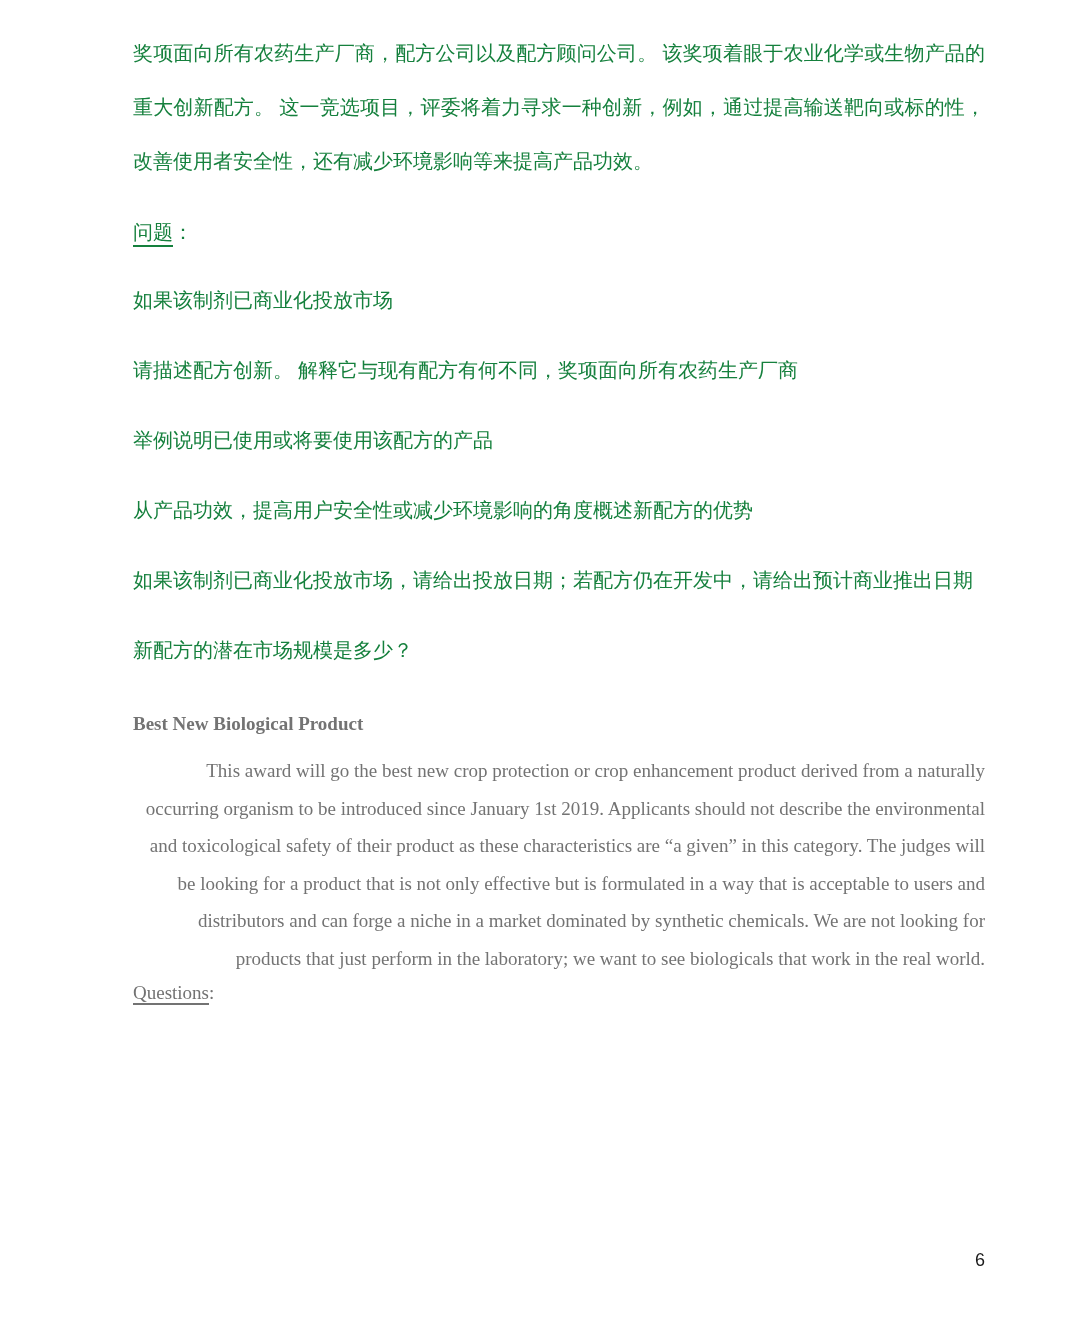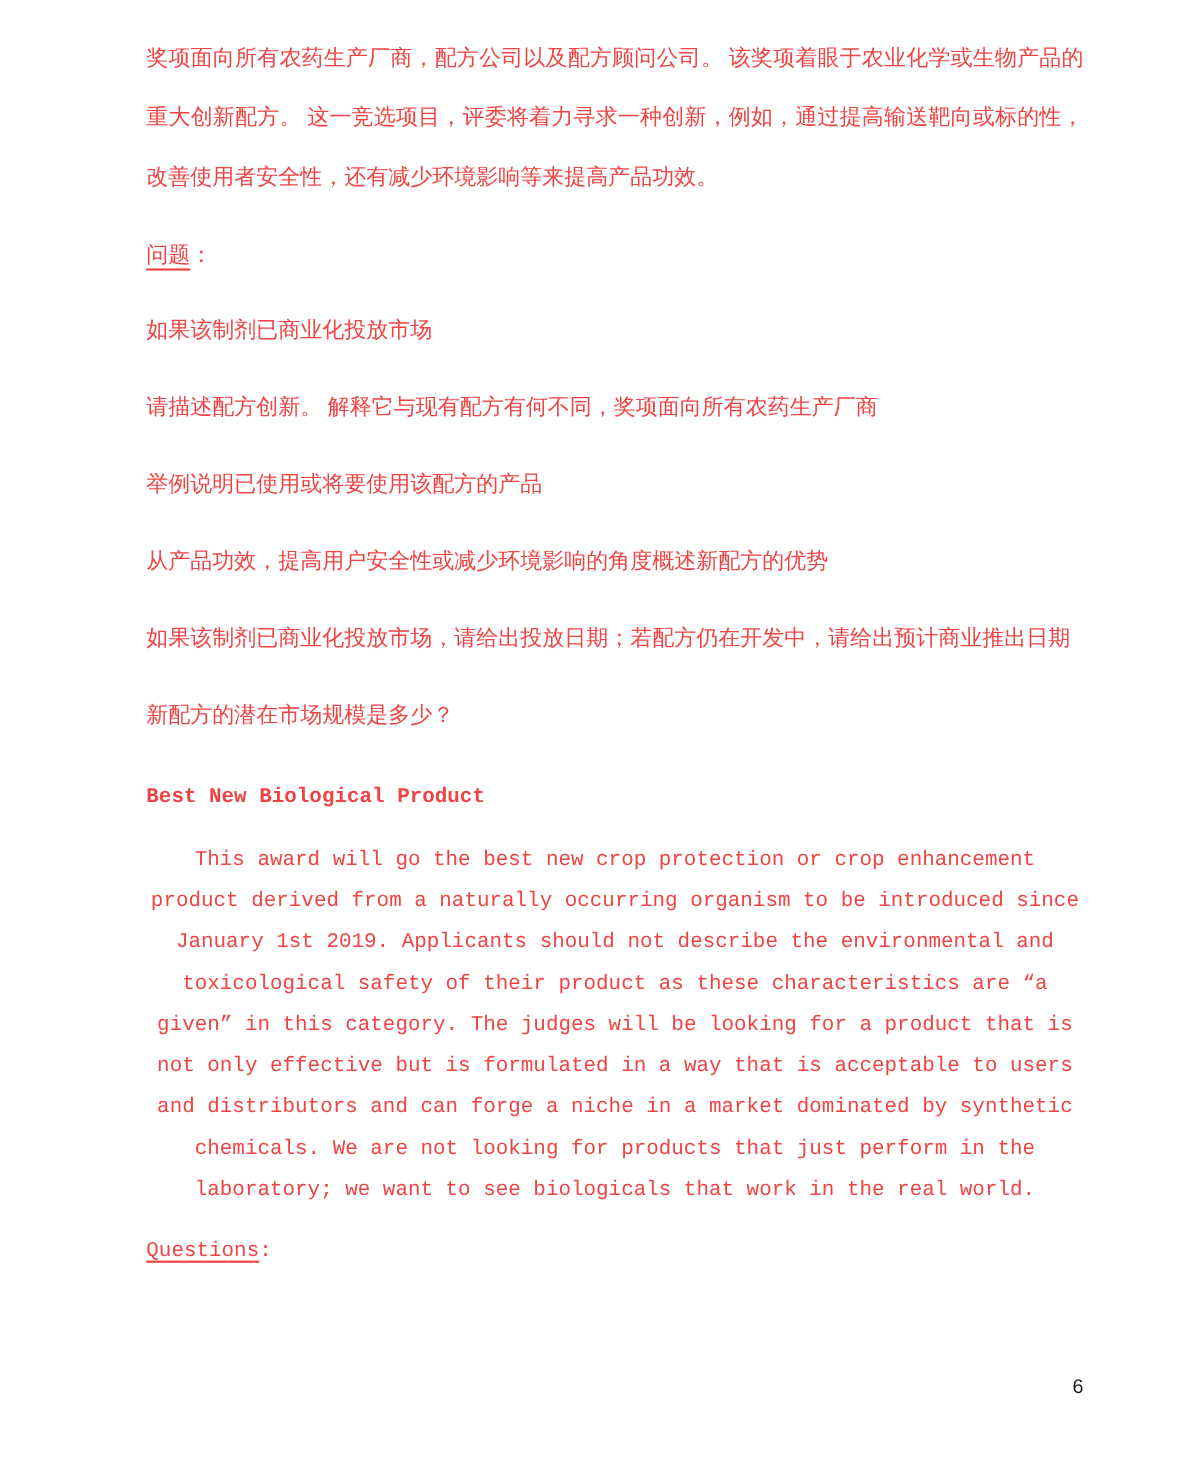--- a/index.html
+++ b/index.html
@@ -18,21 +18,21 @@
   .content {
     position: absolute;
     left: 133px;
     top: 0;
     width: 852px;
   }
   
   .zh {
     font-family: "Liberation Serif", "DejaVu Serif", serif;
     font-size: 20px;
-    color: #ef4444;
+    color: #15803d;
   }
   .intro-para {
     margin: 26px 0 0 0;
     line-height: 54px;
     text-align: justify;
     text-justify: inter-ideograph;
   }
   .zh-questions-heading {
     margin: 32px 0 44px 0;
     line-height: 24px;
@@ -42,36 +42,36 @@
     text-underline-offset: 6px;
     text-decoration-thickness: 1.5px;
     margin-top: 28px;
   }
   .zh-question-item {
     line-height: 24px;
     margin: 0 0 46px 0;
   }
   
   .en {
-    font-family: Liberation Mono, monospace;
+    font-family: Liberation Serif, serif;
     font-size: 19px;
-    color: #ef4444;
+    color: #737373;
   }
   .en-section-heading {
     margin: 50px 0 0 0;
     line-height: 24px;
     font-weight: bold;
   }
   .en-section-body {
-    margin: 27px 0 0 0;
+    margin: 16px 0 0 0;
     line-height: 37.5px;
-    text-align: center;
+    text-align: right;
   }
   .en-questions-heading {
-    margin: 24px 0 0 0;
+    margin: 4px 0 0 0;
     line-height: 24px;
   }
   .en-underline {
     text-decoration: underline;
     text-underline-offset: 4px;
     text-decoration-thickness: 1.5px;
   }
   .page-number {
     position: absolute;
     right: 94px;

